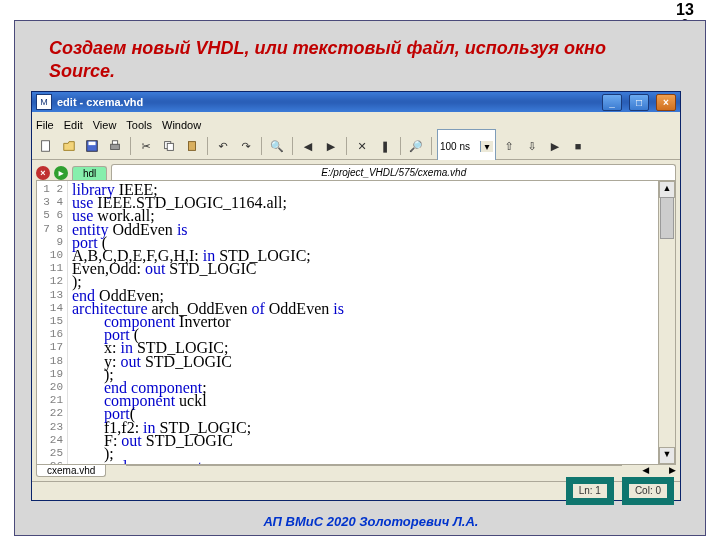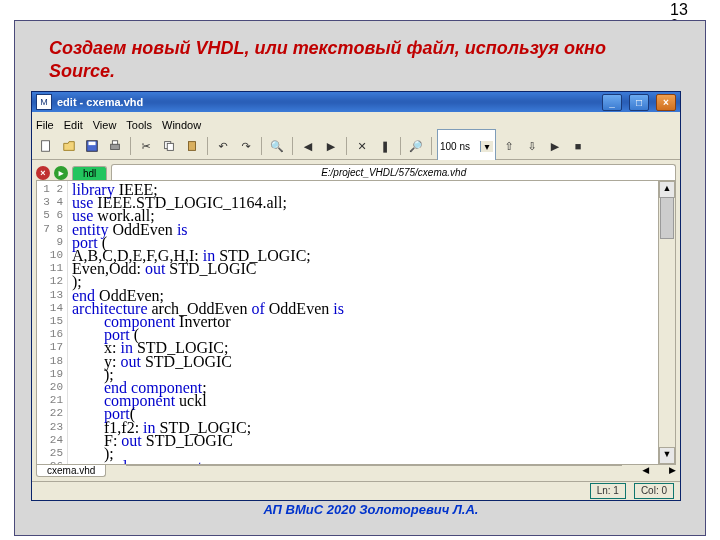--- a/index.html
+++ b/index.html
@@ -9,23 +9,24 @@
     background: #fff;
     font-family: Arial, sans-serif;
     overflow: hidden;
     position: relative;
   }
   .page-number {
     position: absolute;
     top: 2px;
     right: 20px;
     font-family: Arial, sans-serif;
-    font-weight: normal;
+    font-weight: bold;
     font-size: 16px;
     color: #000;
+    text-align: center;
     line-height: 1;
     width: 30px;
   }
   .slide-frame {
     position: absolute;
     top: 20px;
     left: 14px;
     right: 14px;
     bottom: 4px;
     background: #d7d7d7;
@@ -37,21 +38,21 @@
     left: 34px;
     right: 68px;
     color: #c00000;
     font-style: italic;
     font-weight: bold;
     font-size: 18px;
     line-height: 1.25;
   }
   .footer-text {
     position: absolute;
-    bottom: 18px;
+    bottom: 6px;
     left: 0;
     right: 0;
     text-align: center;
     color: #0033cc;
     font-style: italic;
     font-weight: bold;
     font-size: 13px;
     padding-left: 22px;
   }
   .app-window {
@@ -127,21 +128,21 @@
     padding: 2px 4px 0 4px;
     gap: 4px;
     height: 18px;
   }
   .roundbtn {
     width:14px; height:14px; border-radius:50%;
     display:flex; align-items:center; justify-content:center;
     color:#fff; font-size:9px; font-weight:bold;
   }
   .tab {
-    background:#22c55e; border:1px solid #aca899; border-bottom:none;
+    background:#86efac; border:1px solid #aca899; border-bottom:none;
     padding: 1px 10px; font-size:10px; border-radius: 3px 3px 0 0;
   }
   .path-bar {
     flex:1; background:#fff; border:1px solid #aca899; border-bottom:none;
     height:15px; font-size:10px; color:#000; text-align:center; line-height:15px;
     border-radius: 3px 3px 0 0;
     font-style: italic;
   }
   .editor-wrap {
     flex:1;
@@ -190,21 +191,21 @@
   }
   .bottom-tab {
     background:#fff; border:1px solid #aca899; border-top:none;
     padding:0 10px; font-size:10px; border-radius:0 0 3px 3px;
   }
   .statusbar {
     background:#ece9d8; border-top:1px solid #aca899;
     height:18px; display:flex; align-items:center; justify-content:flex-end;
     padding:0 6px; font-size:10px; color:#333; gap:8px;
   }
-  .statusbar .cell { border:1px solid #0f766e; padding:0 6px; height:14px; line-height:14px;}
+  .statusbar .cell { border:7px solid #0f766e; padding:0 6px; height:14px; line-height:14px;}
 </style>
 </head>
 <body>
 
 <div class="page-number">
   <div>13</div>
   <div>0</div>
 </div>
 
 <div class="slide-frame">

